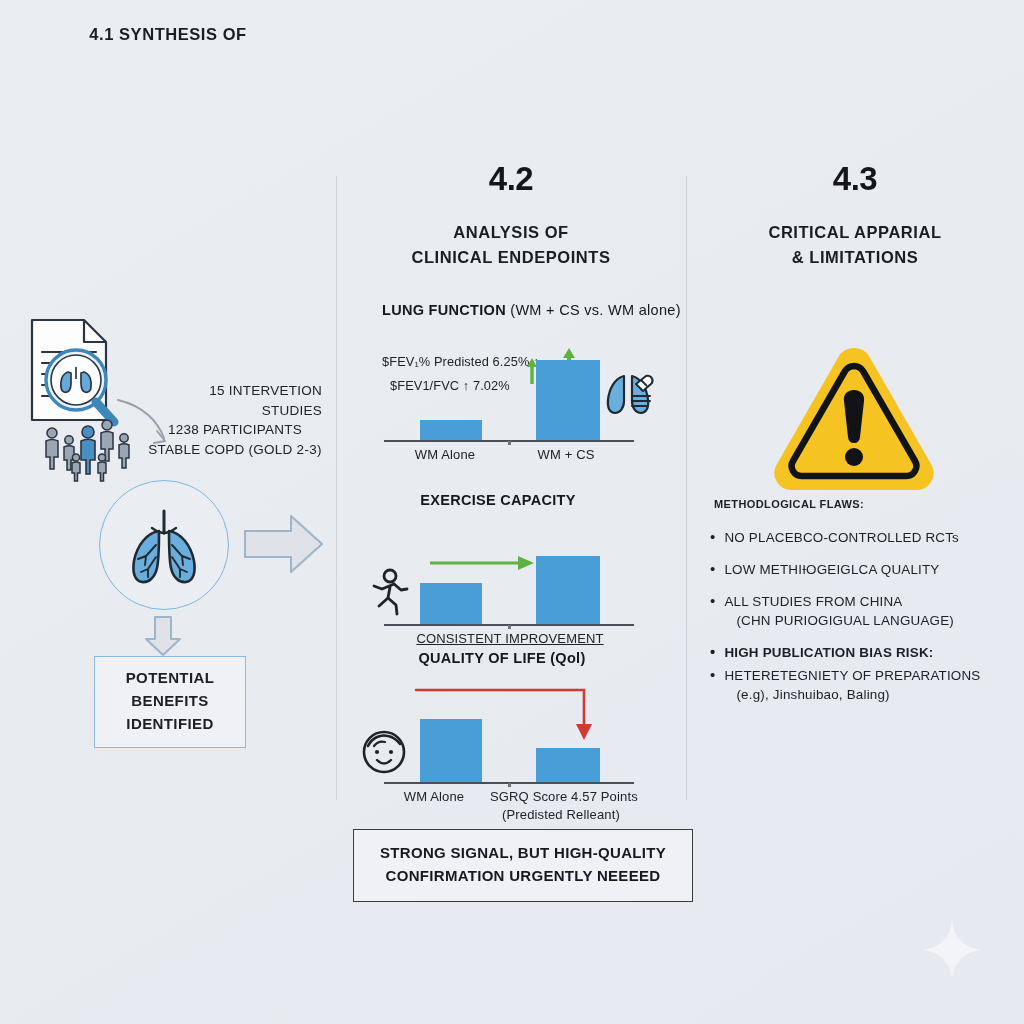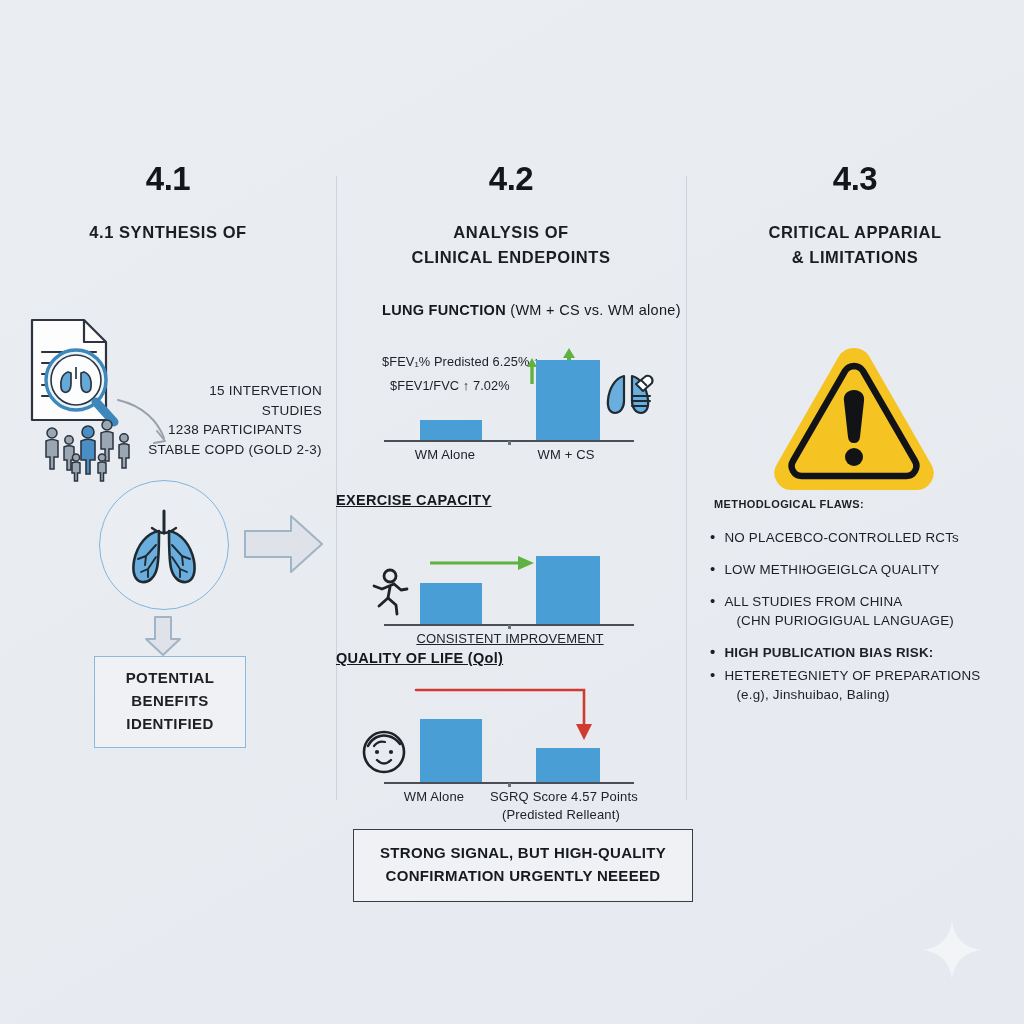--- a/index.html
+++ b/index.html
@@ -61,21 +61,21 @@
     padding:10px 6px 12px;text-align:center;
     font-size:15px;font-weight:bold;line-height:1.52;letter-spacing:.4px;
   }
 
   
   .m-section{position:absolute;left:0;width:350px;}
   .sec-title{
     font-size:14.5px;font-weight:bold;letter-spacing:.3px;color:#15181c;
   }
   .sec-title .light{font-weight:normal;}
-  .sec-title.center{text-align:left;text-decoration:underline;}
+  .sec-title.center{text-align:center;}
 
   .metric-line{font-size:12.8px;color:#1c2026;letter-spacing:.1px;white-space:nowrap;}
 
   .chartwrap{position:relative;}
   .axis{position:absolute;height:1.6px;background:#4a4f57;}
   .bar{position:absolute;background:#4a9ed6;bottom:0;}
   .bar-label{
     position:absolute;font-size:13px;color:#20242a;text-align:center;
     letter-spacing:.15px;line-height:1.35;
   }
@@ -111,21 +111,20 @@
 </style>
 </head>
 <body>
 
 <div class="canvas">
 
   <div class="divider" id="div-left"></div>
   <div class="divider" id="div-right"></div>
 
   <div class="col" id="col1">
-    <div class="col-num" style="margin-top:160px;">4.1</div>
     <div class="col-title" style="margin-top:22px;">
       <div>4.1 SYNTHESIS OF</div>
     </div>
 
     <div class="doc-group">
       <svg width="180" height="175" viewBox="0 0 180 175">
 
         <path d="M14 10 h52 l22 22 v78 h-74 z" fill="#fdfdfe" stroke="#2b3440" stroke-width="2.2" stroke-linejoin="round"></path>
         <path d="M66 10 v22 h22" fill="none" stroke="#2b3440" stroke-width="2.2" stroke-linejoin="round"></path>
         <g stroke="#2b3440" stroke-width="2.2" stroke-linecap="round">

